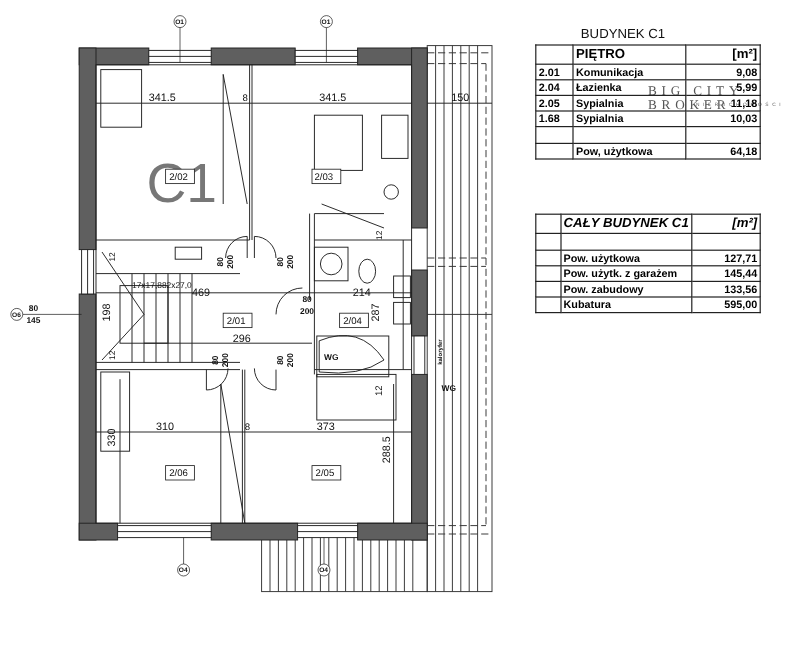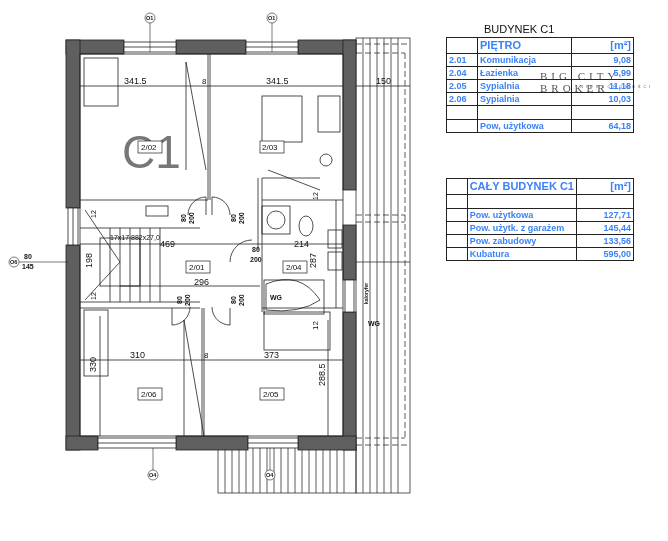--- a/index.html
+++ b/index.html
@@ -1,18 +1,18 @@
 <!DOCTYPE html>
 <html><head>
 <meta charset="utf-8">
 <style>
   html, body { margin:0; padding:0; background:#ffffff; }
   body { width:668px; height:541px; position:relative; overflow:hidden; font-family:"Liberation Sans", sans-serif; }
   #plan { position:absolute; left:0; top:0; width:668px; height:541px; }
-  .tbl { position:absolute; border-collapse:collapse; font-family:"Liberation Sans", sans-serif; color:#3b82f6; }
+  .tbl { position:absolute; border-collapse:collapse; font-family:"Liberation Sans", sans-serif; color:#000000; }
   .tbl td { border:1px solid #222; padding:0 2px; height:12px; font-size:9px; font-weight:bold; line-height:11px; white-space:nowrap; }
   .tbl td.num { text-align:right;padding-left:19px; }
   .title-row { position:absolute; font-size:11px; font-weight:normal; color:#111; }
   .wm { position:absolute; left:540px; top:70px; font-family:"Liberation Serif", serif; font-size:11px; letter-spacing:4px; color:#555; }
   .wm-sub { position:absolute; left:580px; top:84px; font-size:4px; letter-spacing:3px; color:#666; }
   svg text { font-family:"Liberation Sans", sans-serif; }
 </style>
 </head>
 <body>
 
@@ -256,40 +256,40 @@
         <td>2.04</td>
         <td>Łazienka</td>
         <td class="num">5,99</td>
       </tr>
   <tr>
         <td>2.05</td>
         <td>Sypialnia</td>
         <td class="num">11,18</td>
       </tr>
   <tr>
-        <td>2.06</td>
+        <td>1.68</td>
         <td>Sypialnia</td>
         <td class="num">10,03</td>
       </tr>
   <tr style="height:14px;">
         <td></td>
         <td></td>
         <td></td>
       </tr>
   <tr>
         <td></td>
         <td>Pow, użytkowa</td>
         <td class="num">64,18</td>
       </tr>
 </tbody>
   </table>
 
 <table class="tbl" style="left:446px; top:178px; width:188px;">
   <tbody>
-      <tr style="height:16px;">
+      <tr style="height:16px;font-style:italic;">
     <td style="width:26px;"></td>
     <td style="font-size:11px;">CAŁY BUDYNEK C1</td>
     <td class="num" style="font-size:11px;width:40px;">[m²]</td>
   </tr>
   <tr style="height:14px;">
         <td></td>
         <td></td>
         <td></td>
       </tr>
   <tr>

